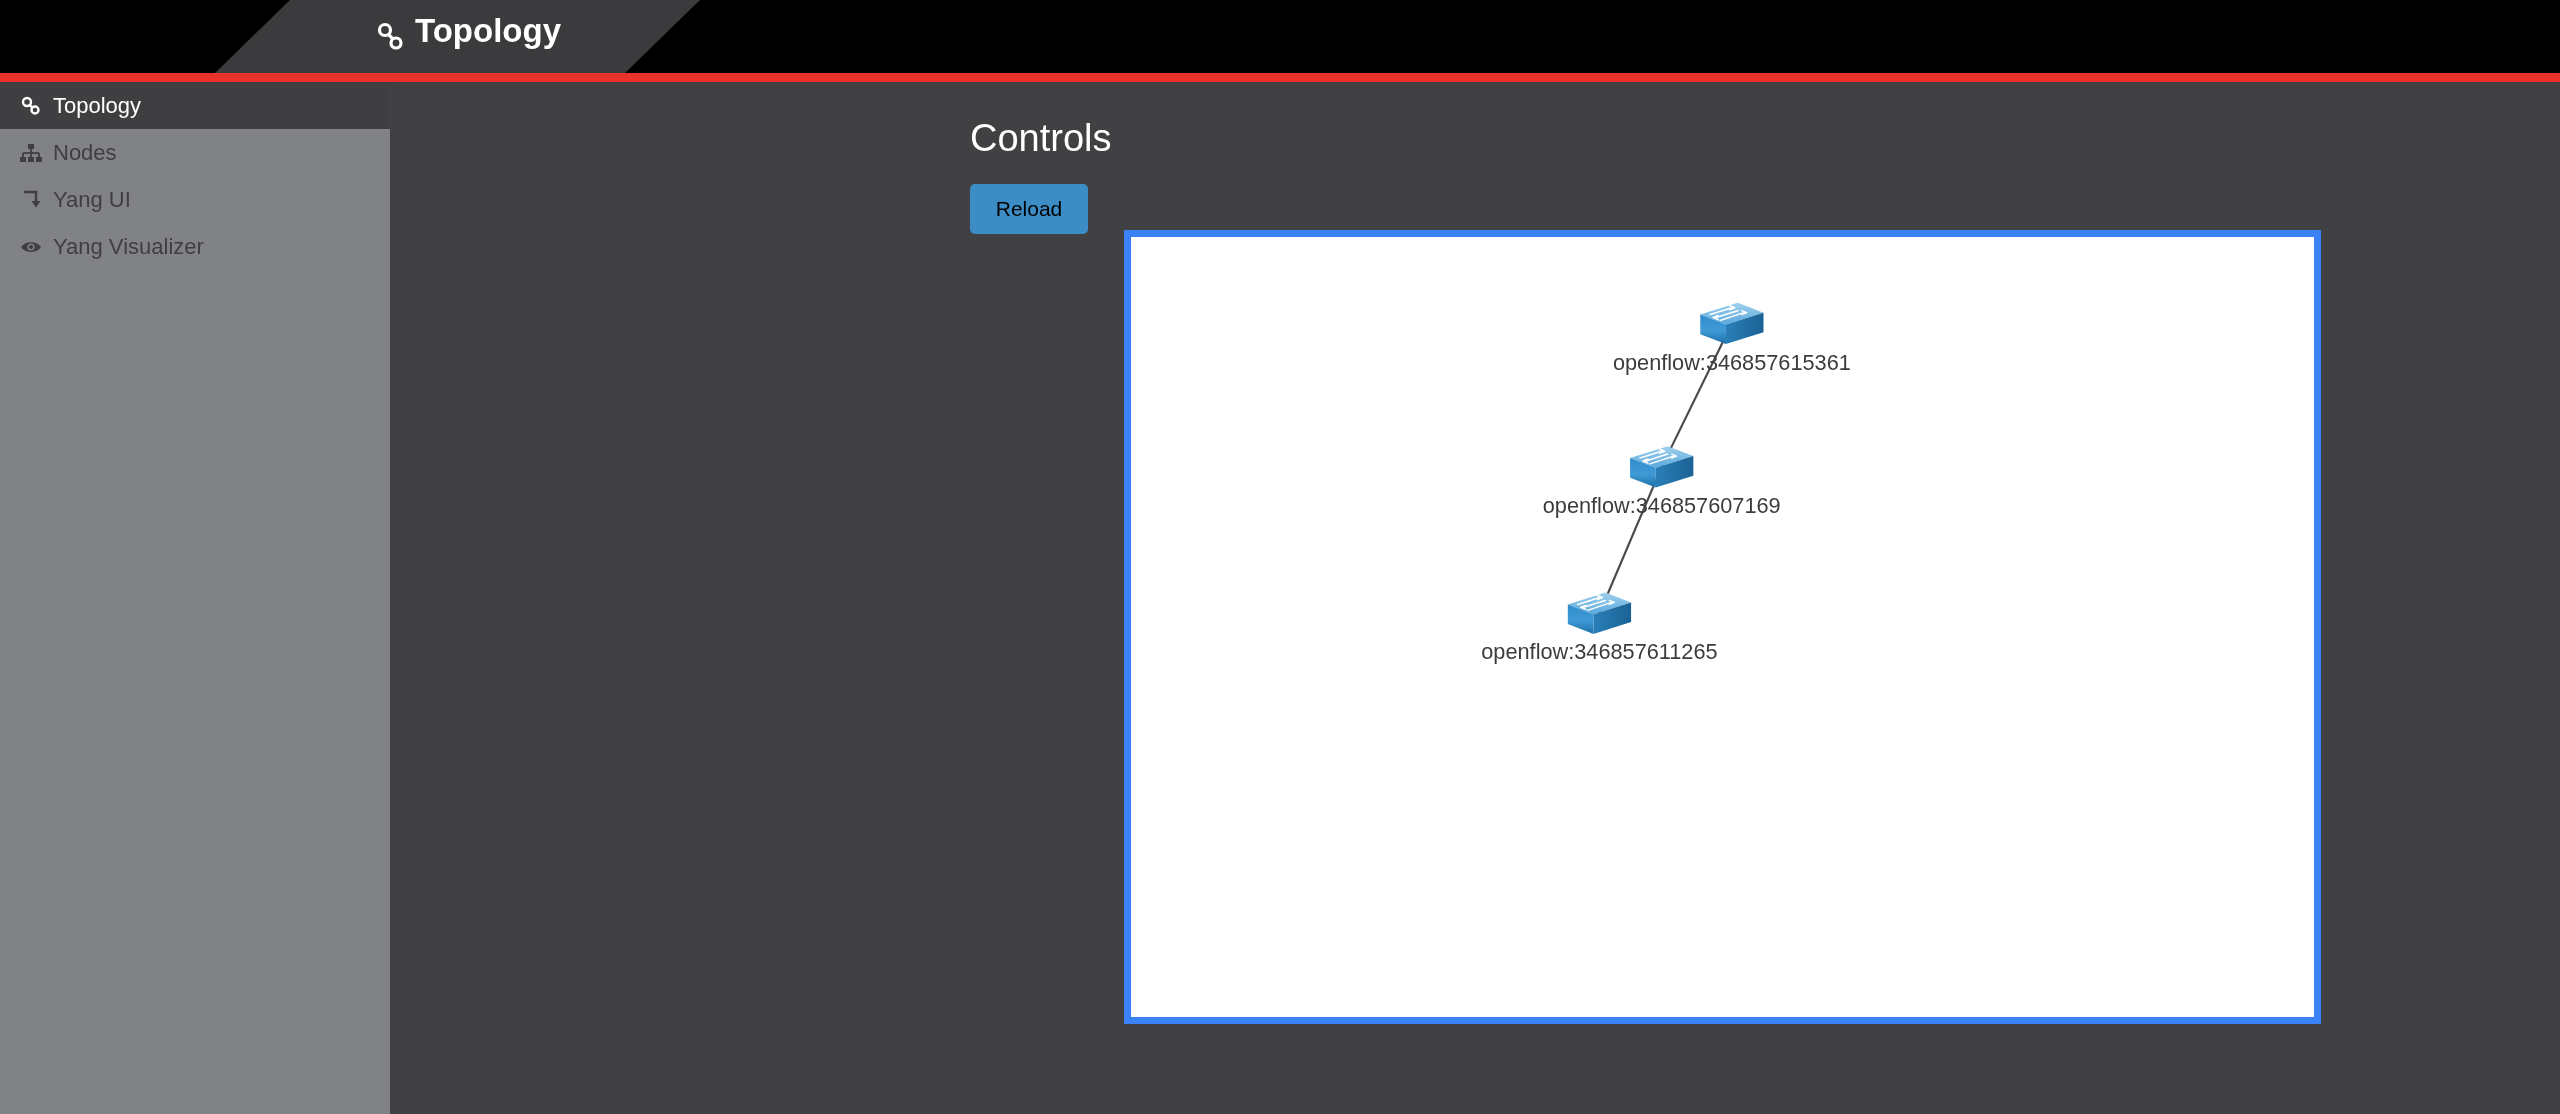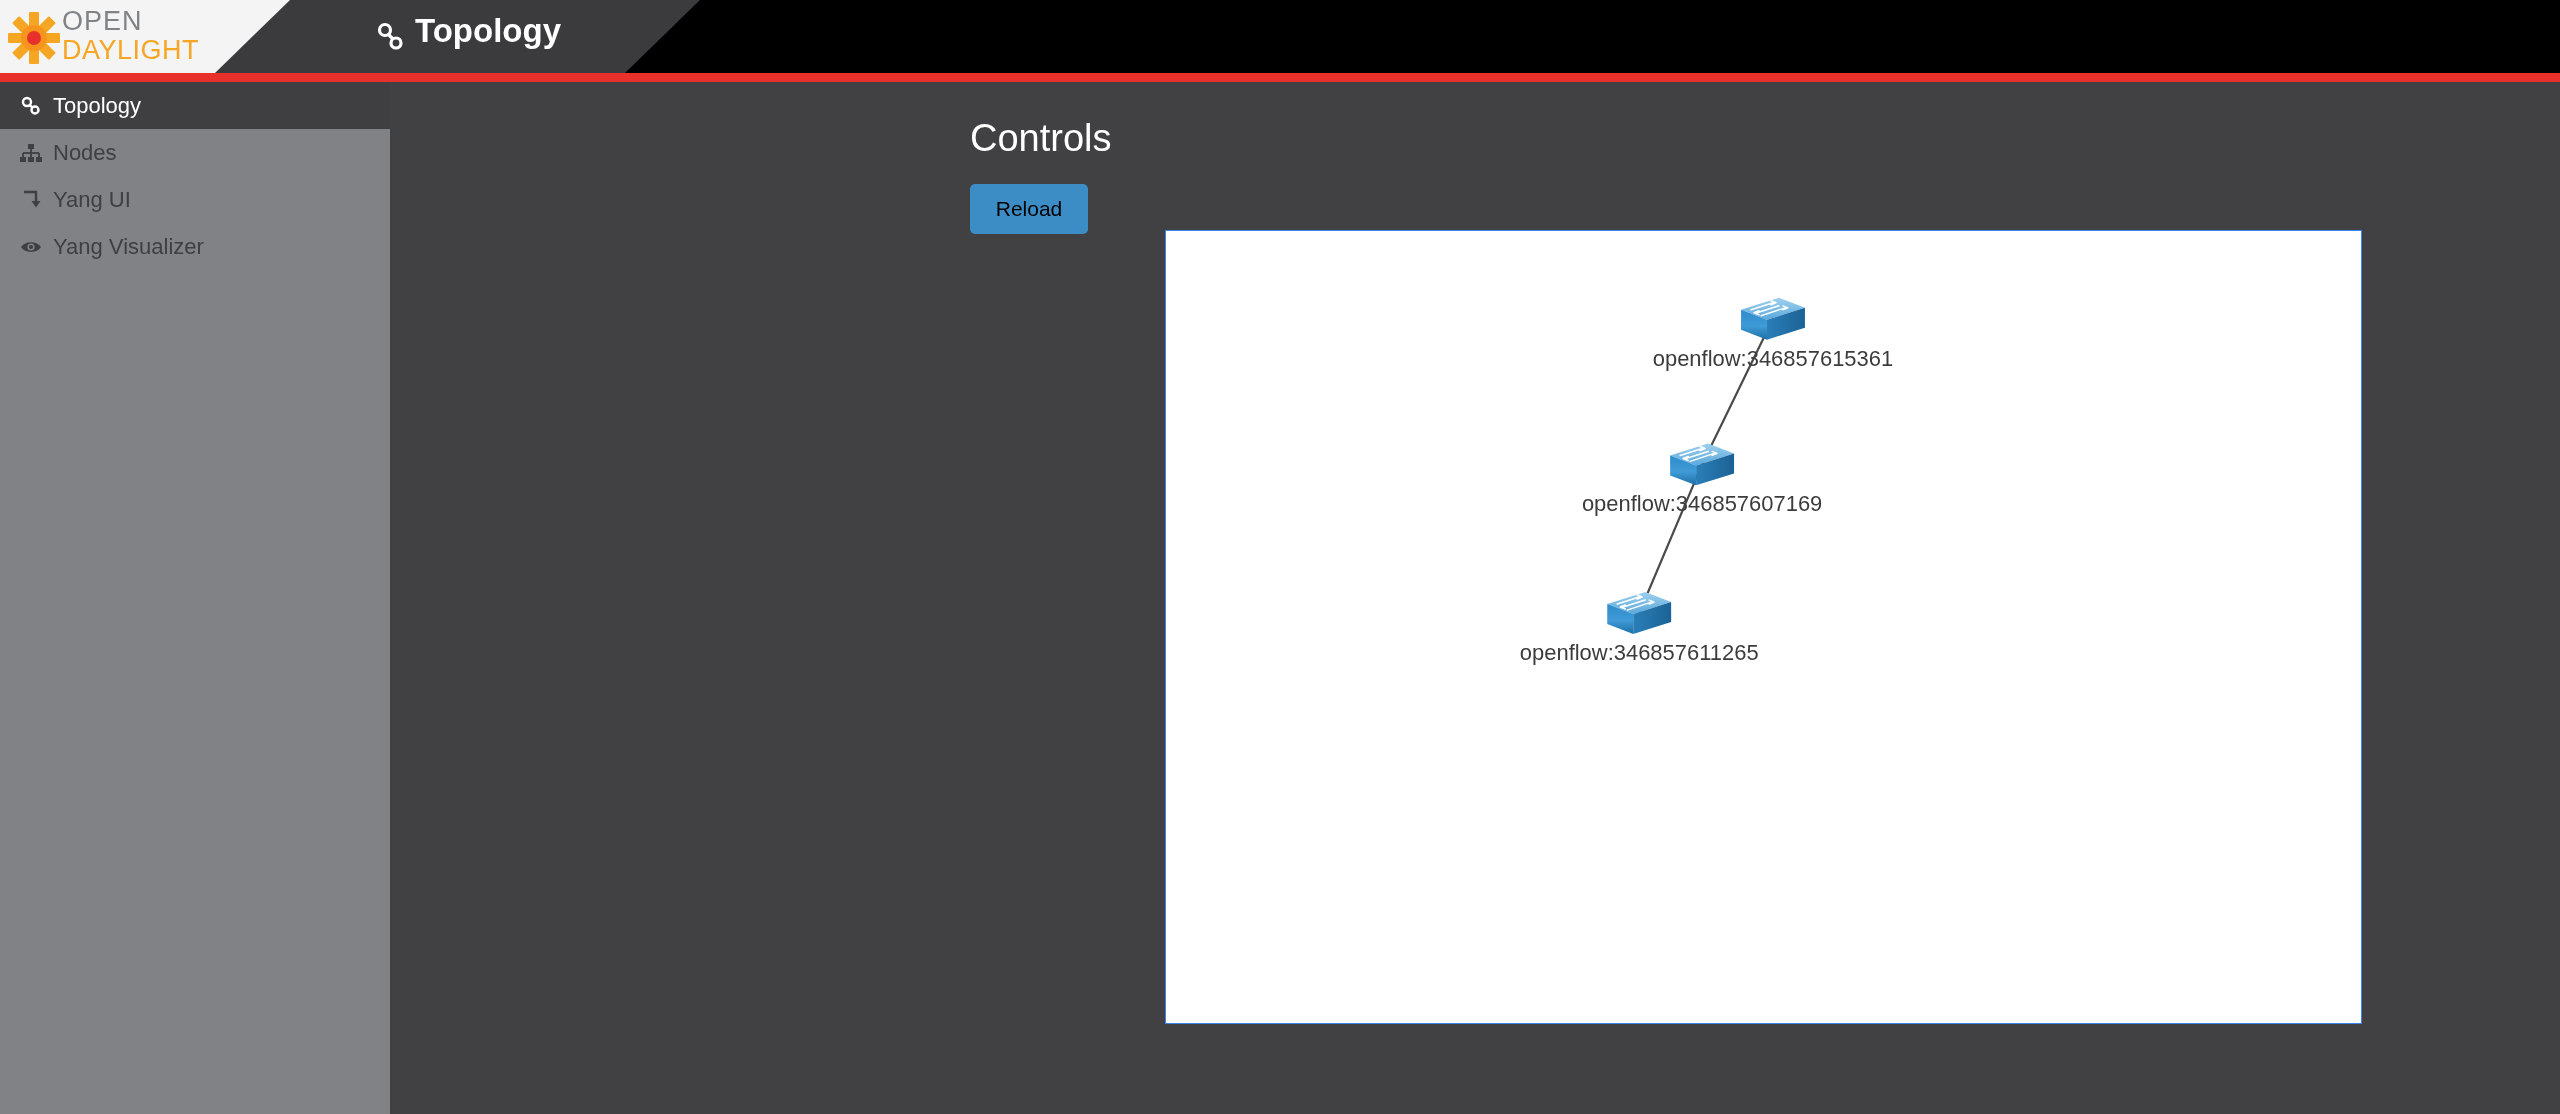--- a/index.html
+++ b/index.html
@@ -95,52 +95,34 @@
     position:absolute; left:580px; top:102px;
     width:118px; height:50px;
     background:#3c8dc5; border:none; border-radius:5px;
     color:#000000; font-size:21px;
     font-family:"Liberation Sans", sans-serif;
     cursor:pointer;
   }
 
   
   .canvas {
-    position:absolute; left:775px; top:148px;
+    position:absolute; left:734px; top:148px;
     width:1197px; height:794px;
     background:#ffffff;
-    border:1px solid #3b82f6;
+    border:7px solid #3b82f6;
     overflow:hidden;
   }
   .topo-svg { position:absolute; left:0; top:0; width:100%; height:100%; }
   
 </style>
 </head>
 <body>
 
 <div class="header">
 
-  <div class="logo-panel">
-    <span class="logo-mark">
-      <svg width="56" height="56" viewBox="0 0 56 56">
-        <g fill="#f5a623">
-          <rect x="23" y="2" width="10" height="52" rx="1"></rect>
-          <rect x="2" y="23" width="52" height="10" rx="1"></rect>
-          <rect x="23" y="2" width="10" height="52" rx="1" transform="rotate(45 28 28)"></rect>
-          <rect x="23" y="2" width="10" height="52" rx="1" transform="rotate(-45 28 28)"></rect>
-        </g>
-        <circle cx="28" cy="28" r="13" fill="#f7941e"></circle>
-        <circle cx="28" cy="28" r="7" fill="#e8312a"></circle>
-      </svg>
-    </span>
-    <span class="logo-text">
-      <span class="logo-open">OPEN</span>
-      <span class="logo-daylight">DAYLIGHT</span>
-    </span>
-  </div>
 
   <div class="title-panel">
     <span class="title-icon">
       <svg width="32" height="32" viewBox="0 0 32 32">
         <circle cx="10" cy="9" r="5.5" fill="none" stroke="#ffffff" stroke-width="3.2"></circle>
         <circle cx="21" cy="22" r="5" fill="none" stroke="#ffffff" stroke-width="3.2"></circle>
         <line x1="13" y1="13" x2="18" y2="18" stroke="#ffffff" stroke-width="3.2"></line>
       </svg>
     </span>
     <span class="title-text">Topology</span>

